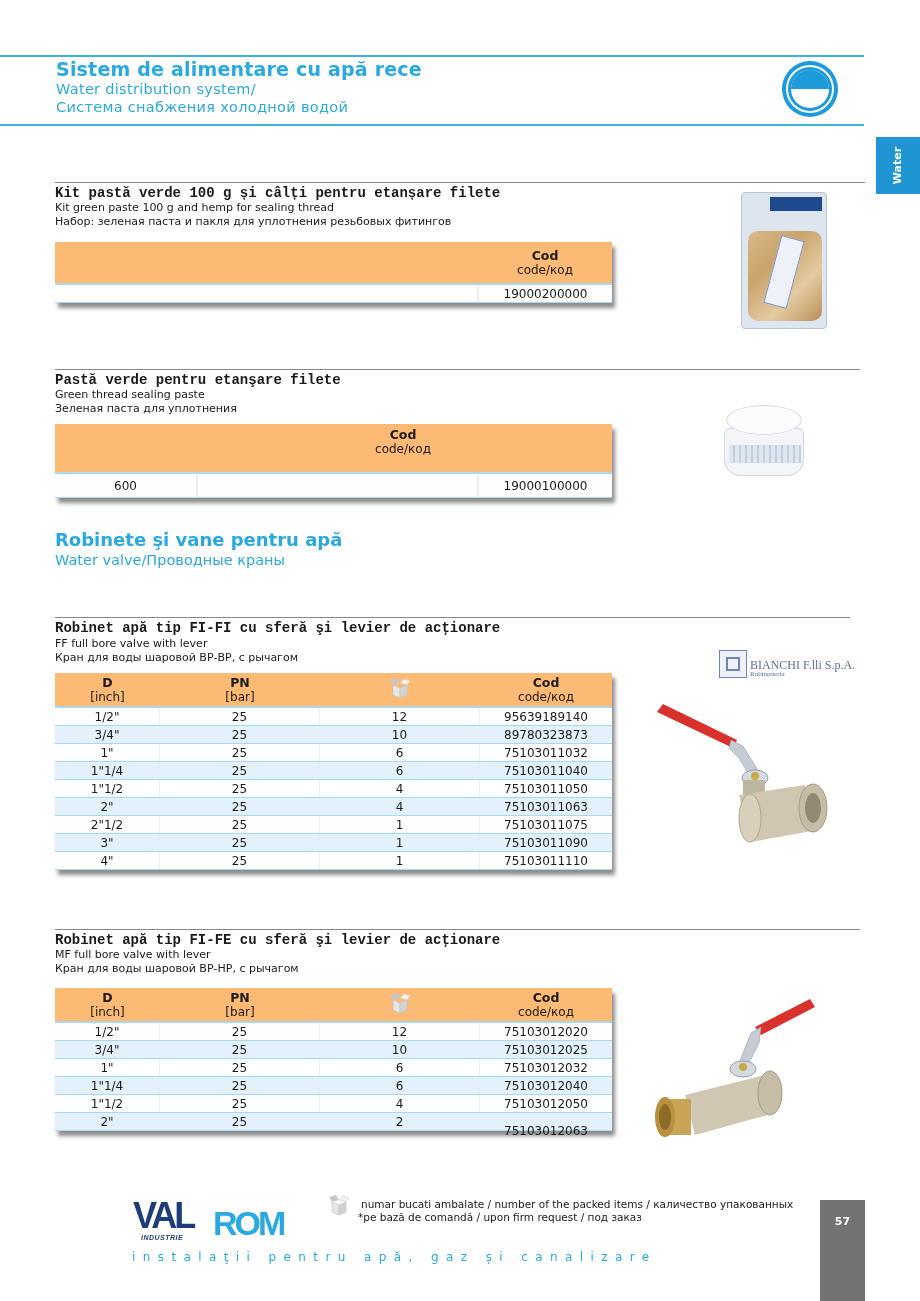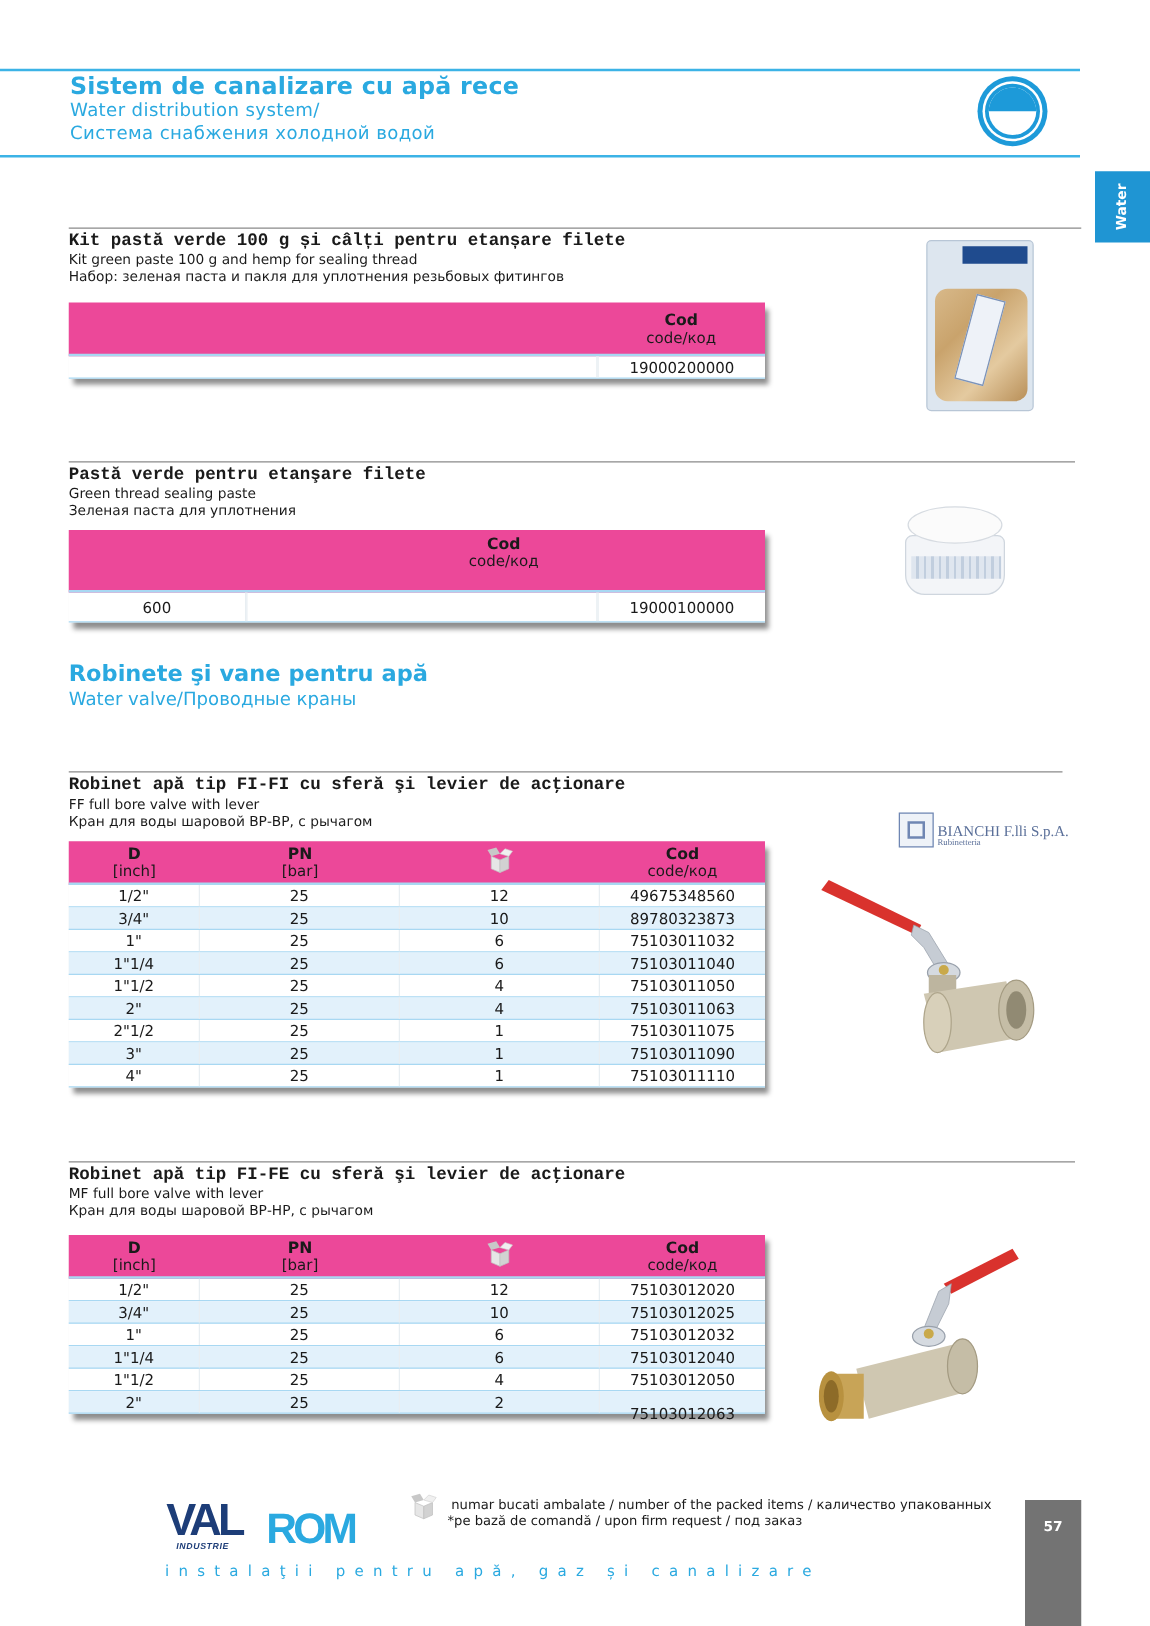--- a/index.html
+++ b/index.html
@@ -16,39 +16,39 @@
   .side-tab span { color: #fff; font-weight: bold; font-size: 11px; transform: rotate(-90deg); white-space: nowrap; }
 
   .sec-line { position: absolute; left: 55px; height: 1px; background: #8a8a8a; }
   .prod-title { position: absolute; left: 55px; font-size: 14px; font-weight: bold; color: #1a1a1a; font-family: Liberation Mono, monospace; }
   .prod-sub { position: absolute; left: 55px; font-size: 11px; color: #1a1a1a; }
 
   .section-h { position: absolute; left: 55px; font-size: 18px; font-weight: bold; color: #2aa9e0; }
   .section-sub { position: absolute; left: 55px; font-size: 14.5px; color: #2aa9e0; }
 
   .tbl { position: absolute; left: 55px; width: 557px; box-shadow: 3px 5px 4px rgba(0,0,0,0.45); background: #fff; }
-  .tbl .thead { background: #ec4899; border-bottom: 2px solid #a8d8f2; display: flex; }
+  .tbl .thead { background: #fdba74; border-bottom: 2px solid #a8d8f2; display: flex; }
   .tbl .row { display: flex; height: 18px; border-bottom: 1px solid #a8d8f2; font-size: 12px; align-items: center; }
   .tbl .row.alt { background: #e2f1fb; }
   .tbl .cell { text-align: center; border-right: 1px solid #e8eef2; height: 100%; display: flex; align-items: center; justify-content: center; }
   .tbl .cell:last-child { border-right: none; }
   .tbl .hcell { text-align: center; font-size: 12px; line-height: 15px; display: flex; flex-direction: column; justify-content: center; align-items: center; }
   .tbl .hcell b { font-size: 12.5px; }
 
   .img { position: absolute; }
 
   .footer-note { position: absolute; left: 358px; font-size: 10.5px; color: #1a1a1a; }
   .tagline { position: absolute; left: 132px; top: 1250px; font-size: 12px; color: #2aa9e0; letter-spacing: 7.4px; }
   .page-num { position: absolute; left: 820px; top: 1200px; width: 45px; height: 126px; background: #737373; color: #fff; font-weight: bold; font-size: 11px; text-align: center; padding-top: 15px; }
 </style>
 </head>
 <body>
 
 <div class="hdr-line" style="top:55px;"></div>
-<div class="hdr-title">Sistem de canalizare cu apă rece</div>
+<div class="hdr-title">Sistem de alimentare cu apă rece</div>
 <div class="hdr-sub" style="top:81px;">Water distribution system/</div>
 <div class="hdr-sub" style="top:99px;">Система снабжения холодной водой</div>
 <div class="hdr-line" style="top:124px;"></div>
 
 <svg class="logo-circle" viewBox="0 0 60 60">
   <circle cx="30" cy="30" r="28" fill="#1d9ad9"></circle>
   <circle cx="30" cy="30" r="24" fill="#fff"></circle>
   <circle cx="30" cy="30" r="22" fill="#1d9ad9"></circle>
   <circle cx="30" cy="30" r="19" fill="#fff"></circle>
   <path d="M11 30 A19 19 0 0 1 49 30 Z" fill="#1d9ad9"></path>
@@ -138,21 +138,21 @@
     </div>
     <div class="hcell" style="width:132px;">
       <b>Cod</b>
       <span>code/код</span>
     </div>
   </div>
   <div class="row">
     <div class="cell" style="width:105px;">1/2"</div>
     <div class="cell" style="width:160px;">25</div>
     <div class="cell" style="width:160px;">12</div>
-    <div class="cell" style="width:132px;">49675348560</div>
+    <div class="cell" style="width:132px;">95639189140</div>
   </div>
   <div class="row alt">
     <div class="cell" style="width:105px;">3/4"</div>
     <div class="cell" style="width:160px;">25</div>
     <div class="cell" style="width:160px;">10</div>
     <div class="cell" style="width:132px;">89780323873</div>
   </div>
   <div class="row">
     <div class="cell" style="width:105px;">1"</div>
     <div class="cell" style="width:160px;">25</div>

